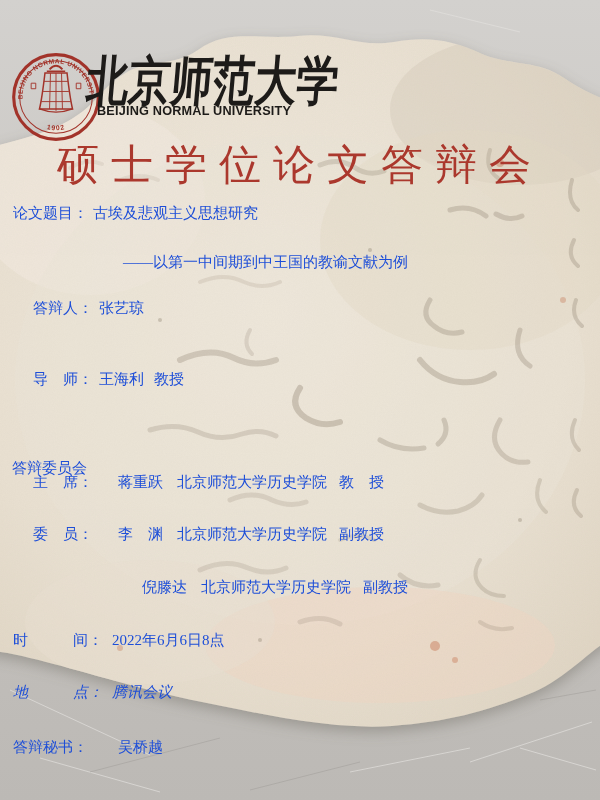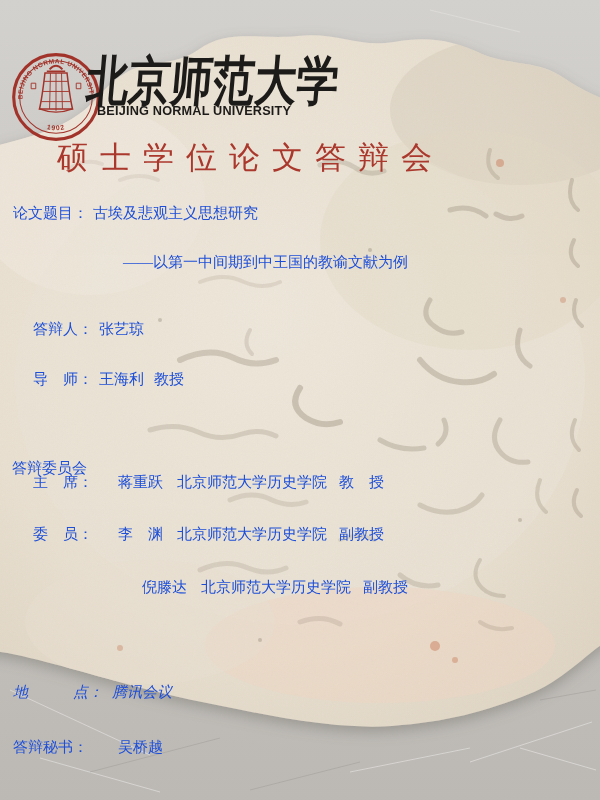--- a/index.html
+++ b/index.html
@@ -16,27 +16,27 @@
     left:90px;top:46px;font-size:50px;font-weight:bold;color:#1d1b19;
     transform:skewX(-5deg) scaleX(.84) scaleY(1.06);transform-origin:left top;
     letter-spacing:0px;
   }
   .uni-en{
     left:97px;top:103px;font-family:"Liberation Sans","DejaVu Sans",sans-serif;
     font-weight:bold;font-size:13.5px;letter-spacing:.2px;color:#1d1b19;
     transform:scaleX(.94);transform-origin:left top;
   }
   .school{left:333px;top:56px;font-size:47px;letter-spacing:11px;color:#ab382d;}
-  .event-title{left:57px;top:137px;font-size:31px;letter-spacing:12px;color:#ab382d;}
+  .event-title{left:57px;top:137px;font-size:42px;letter-spacing:12px;color:#ab382d;}
   
   .line{position:absolute;white-space:nowrap;font-size:15px;color:#1d4ed8;}
   .line span{display:inline-block;}
   .l1{left:13px;top:204px;}  .l1 .val{margin-left:5px;}
   .l2{left:123px;top:253px;}
-  .l3{left:33px;top:320px;}  .l3 .val{margin-left:6px;}
+  .l3{left:33px;top:299px;}  .l3 .val{margin-left:6px;}
   .l4{left:33px;top:370px;}  .l4 .val{margin-left:6px;} .l4 .ttl{margin-left:10px;}
   .l5{left:12px;top:418px;margin-top:41px;}
   .l6{left:33px;top:473px;}  .l7{left:33px;top:525px;}
   .l6 .name,.l7 .name{margin-left:25px;}
   .l6 .aff,.l7 .aff,.l8 .aff{margin-left:14px;}
   .l6 .ttl,.l7 .ttl,.l8 .ttl{margin-left:12px;}
   .l8{left:142px;top:578px;}
   .l9{left:13px;top:631px;}  .l9 .val{margin-left:9px;}
   .l10{left:13px;top:683px;font-style:italic;} .l10 .val{margin-left:9px;}
   .l11{left:13px;top:738px;} .l11 .val{margin-left:30px;}
@@ -205,20 +205,23 @@
   </div>
 
   <div class="line l7">
     <span class="lbl">委　员：</span><span class="name">李　渊</span><span class="aff">北京师范大学历史学院</span><span class="ttl">副教授</span>
   </div>
 
   <div class="line l8">
     <span class="name">倪滕达</span><span class="aff">北京师范大学历史学院</span><span class="ttl">副教授</span>
   </div>
 
+  <div class="line l9">
+    <span class="lbl">时　　　间：</span><span class="val">2022年6月6日8点</span>
+  </div>
 
   <div class="line l10">
     <span class="lbl">地　　　点：</span><span class="val">腾讯会议</span>
   </div>
 
   <div class="line l11">
     <span class="lbl">答辩秘书：</span><span class="val">吴桥越</span>
   </div>
 
 </div>

